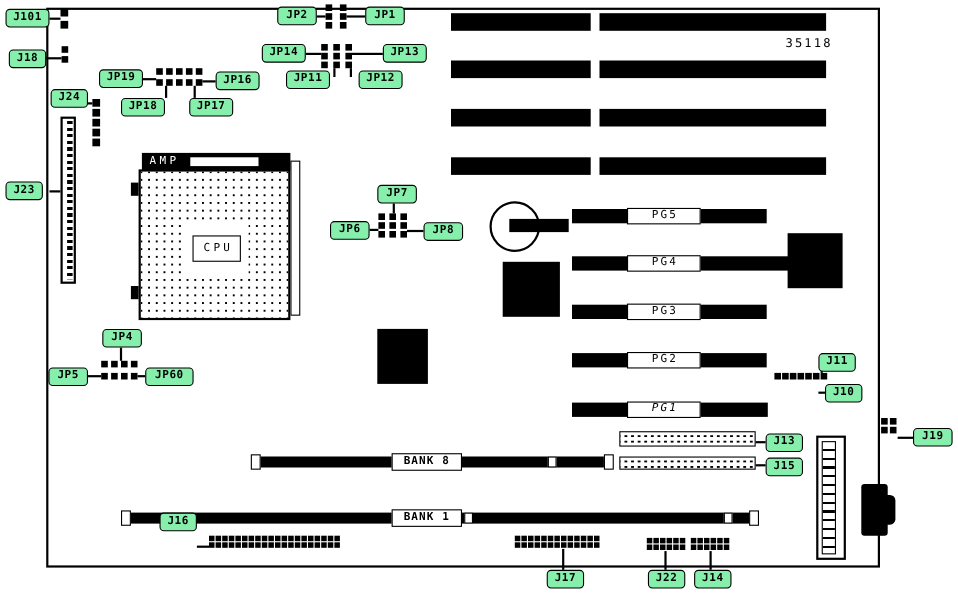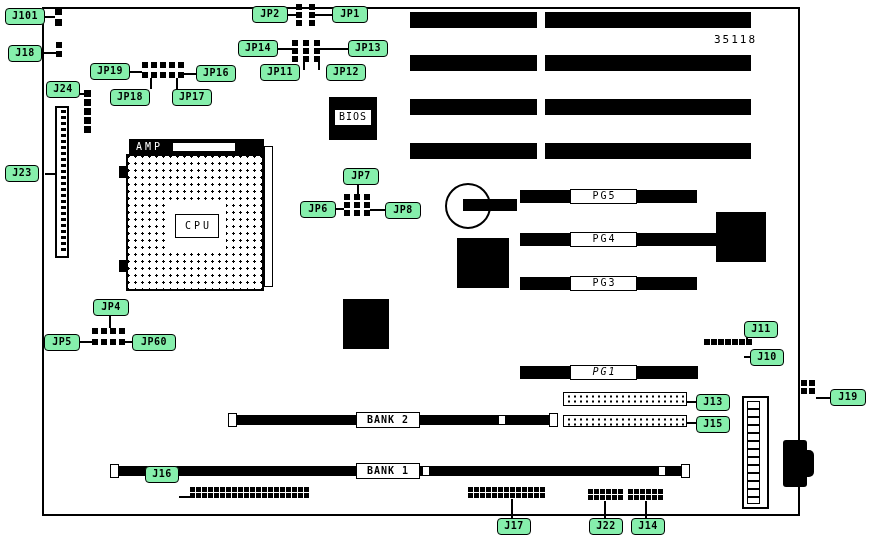--- a/index.html
+++ b/index.html
@@ -82,23 +82,20 @@
 </style>
 </head>
 <body>
 
 <div id="root">
 
   <div id="board"></div>
 
   <div id="part-number">35118</div>
 
-  <div id="bios-chip">
-    <div id="bios-label">BIOS</div>
-  </div>
 
   <div id="cpu-socket">
     <div id="cpu-center"></div>
     <div id="cpu-box">CPU</div>
   </div>
   <div id="amp-bar">
     <div id="amp-text">AMP</div>
     <div id="amp-window"></div>
   </div>
   <div id="cpu-lever"></div>
@@ -165,29 +162,32 @@
     <div class="isa-slot" style="left: 545px; top: 143px; width: 206px; height: 16px;"></div>
     <div class="pg-slot" style="left: 520px; top: 190px; width: 177px; height: 13px;">
       <div class="pg-label">PG5</div>
     </div>
     <div class="pg-slot" style="left: 520px; top: 233px; width: 205px; height: 13px;">
       <div class="pg-label">PG4</div>
     </div>
     <div class="pg-slot" style="left: 520px; top: 277px; width: 177px; height: 13px;">
       <div class="pg-label">PG3</div>
     </div>
+    <div class="pg-slot" style="left: 520px; top: 321px; width: 177px; height: 13px;">
+      <div class="pg-label">PG2</div>
+    </div>
     <div class="pg-slot" style="left: 520px; top: 366px; width: 178px; height: 13px; font-style: italic;">
       <div class="pg-label">PG1</div>
     </div>
     <div class="bank" style="left: 228px; top: 412px; width: 330px; height: 16px;">
       <div class="bank-bar"></div>
       <div class="bank-clip" style="left: 0px;"></div>
       <div class="bank-clip" style="left: 321px;"></div>
       <div class="bank-midclip" style="left: 270px;"></div>
-      <div class="bank-label" style="left: 128px;">BANK 2</div>
+      <div class="bank-label" style="left: 128px;">BANK 8</div>
     </div>
     <div class="bank" style="left: 110px; top: 463px; width: 580px; height: 16px;">
       <div class="bank-bar"></div>
       <div class="bank-clip" style="left: 0px;"></div>
       <div class="bank-clip" style="left: 571px;"></div>
       <div class="bank-midclip" style="left: 312px;"></div>
       <div class="bank-midclip" style="left: 548px;"></div>
       <div class="bank-label" style="left: 246px;">BANK 1</div>
     </div>
     <div class="pin-header" style="left: 55px; top: 8px; width: 9px; height: 22px;">

